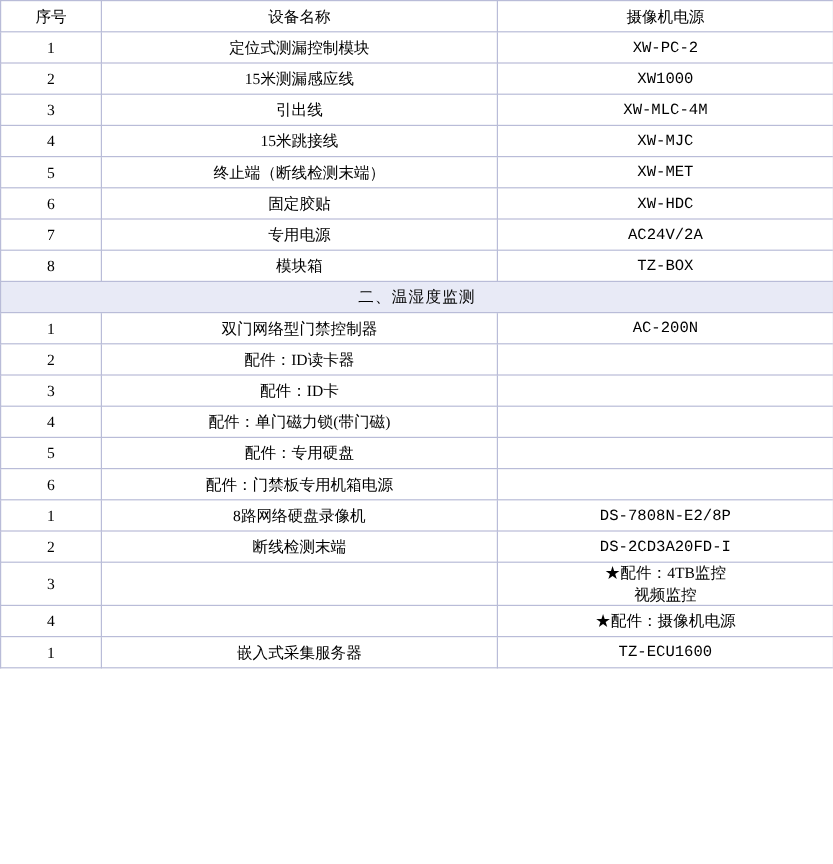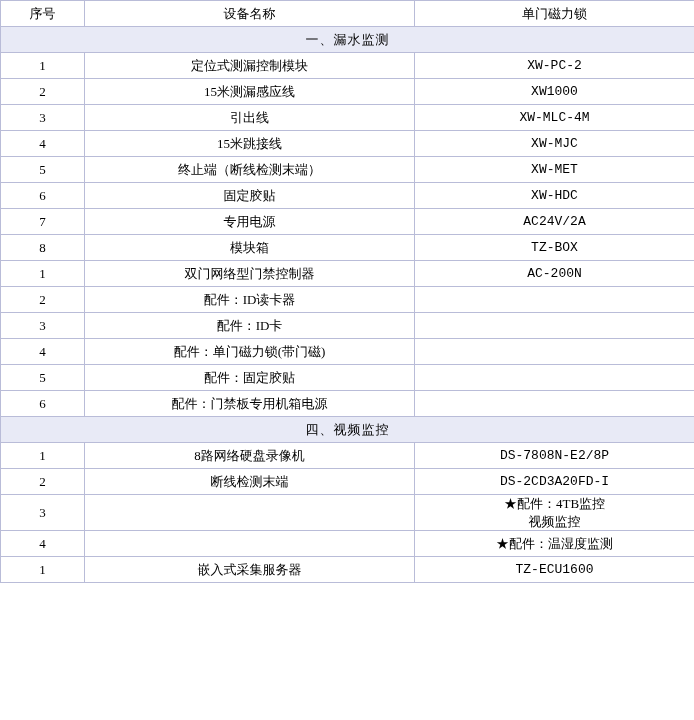--- a/index.html
+++ b/index.html
@@ -76,27 +76,24 @@
 <table id="equipment-table">
   <colgroup>
     <col class="c-index">
     <col class="c-name">
     <col class="c-model">
   </colgroup>
   <thead>
     <tr>
       <th>序号</th>
       <th>设备名称</th>
-      <th>单门磁力锁</th>
+      <th>摄像机电源</th>
     </tr>
   </thead>
   <tbody id="table-body">
-      <tr class="section-row">
-        <td colspan="3">一、漏水监测</td>
-      </tr>
       <tr class="data-row">
         <td class="cell-index">1</td>
         <td class="cell-name">定位式测漏控制模块</td>
         <td class="cell-model">
           <span class="multiline">XW-PC-2</span>
         </td>
       </tr>
       <tr class="data-row">
         <td class="cell-index">2</td>
         <td class="cell-name">15米测漏感应线</td>
@@ -139,20 +136,23 @@
           <span class="multiline">AC24V/2A</span>
         </td>
       </tr>
       <tr class="data-row">
         <td class="cell-index">8</td>
         <td class="cell-name">模块箱</td>
         <td class="cell-model">
           <span class="multiline">TZ-BOX</span>
         </td>
       </tr>
+      <tr class="section-row">
+        <td colspan="3">二、温湿度监测</td>
+      </tr>
       <tr class="data-row">
         <td class="cell-index">1</td>
         <td class="cell-name">双门网络型门禁控制器</td>
         <td class="cell-model">
           <span class="multiline">AC-200N</span>
         </td>
       </tr>
       <tr class="data-row">
         <td class="cell-index">2</td>
         <td class="cell-name">配件：ID读卡器</td>
@@ -169,34 +169,31 @@
       </tr>
       <tr class="data-row">
         <td class="cell-index">4</td>
         <td class="cell-name">配件：单门磁力锁(带门磁)</td>
         <td class="cell-model">
           <span class="multiline"></span>
         </td>
       </tr>
       <tr class="data-row">
         <td class="cell-index">5</td>
-        <td class="cell-name">配件：固定胶贴</td>
+        <td class="cell-name">配件：专用硬盘</td>
         <td class="cell-model">
           <span class="multiline"></span>
         </td>
       </tr>
       <tr class="data-row">
         <td class="cell-index">6</td>
         <td class="cell-name">配件：门禁板专用机箱电源</td>
         <td class="cell-model">
           <span class="multiline"></span>
         </td>
-      </tr>
-      <tr class="section-row">
-        <td colspan="3">四、视频监控</td>
       </tr>
       <tr class="data-row">
         <td class="cell-index">1</td>
         <td class="cell-name">8路网络硬盘录像机</td>
         <td class="cell-model">
           <span class="multiline">DS-7808N-E2/8P</span>
         </td>
       </tr>
       <tr class="data-row">
         <td class="cell-index">2</td>
@@ -210,21 +207,21 @@
         <td class="cell-name tall"></td>
         <td class="cell-model cjk tall">
           <span class="multiline">★配件：4TB监控
 视频监控</span>
         </td>
       </tr>
       <tr class="data-row">
         <td class="cell-index">4</td>
         <td class="cell-name"></td>
         <td class="cell-model cjk">
-          <span class="multiline">★配件：温湿度监测</span>
+          <span class="multiline">★配件：摄像机电源</span>
         </td>
       </tr>
       <tr class="data-row">
         <td class="cell-index">1</td>
         <td class="cell-name">嵌入式采集服务器</td>
         <td class="cell-model">
           <span class="multiline">TZ-ECU1600</span>
         </td>
       </tr>
     </tbody>

